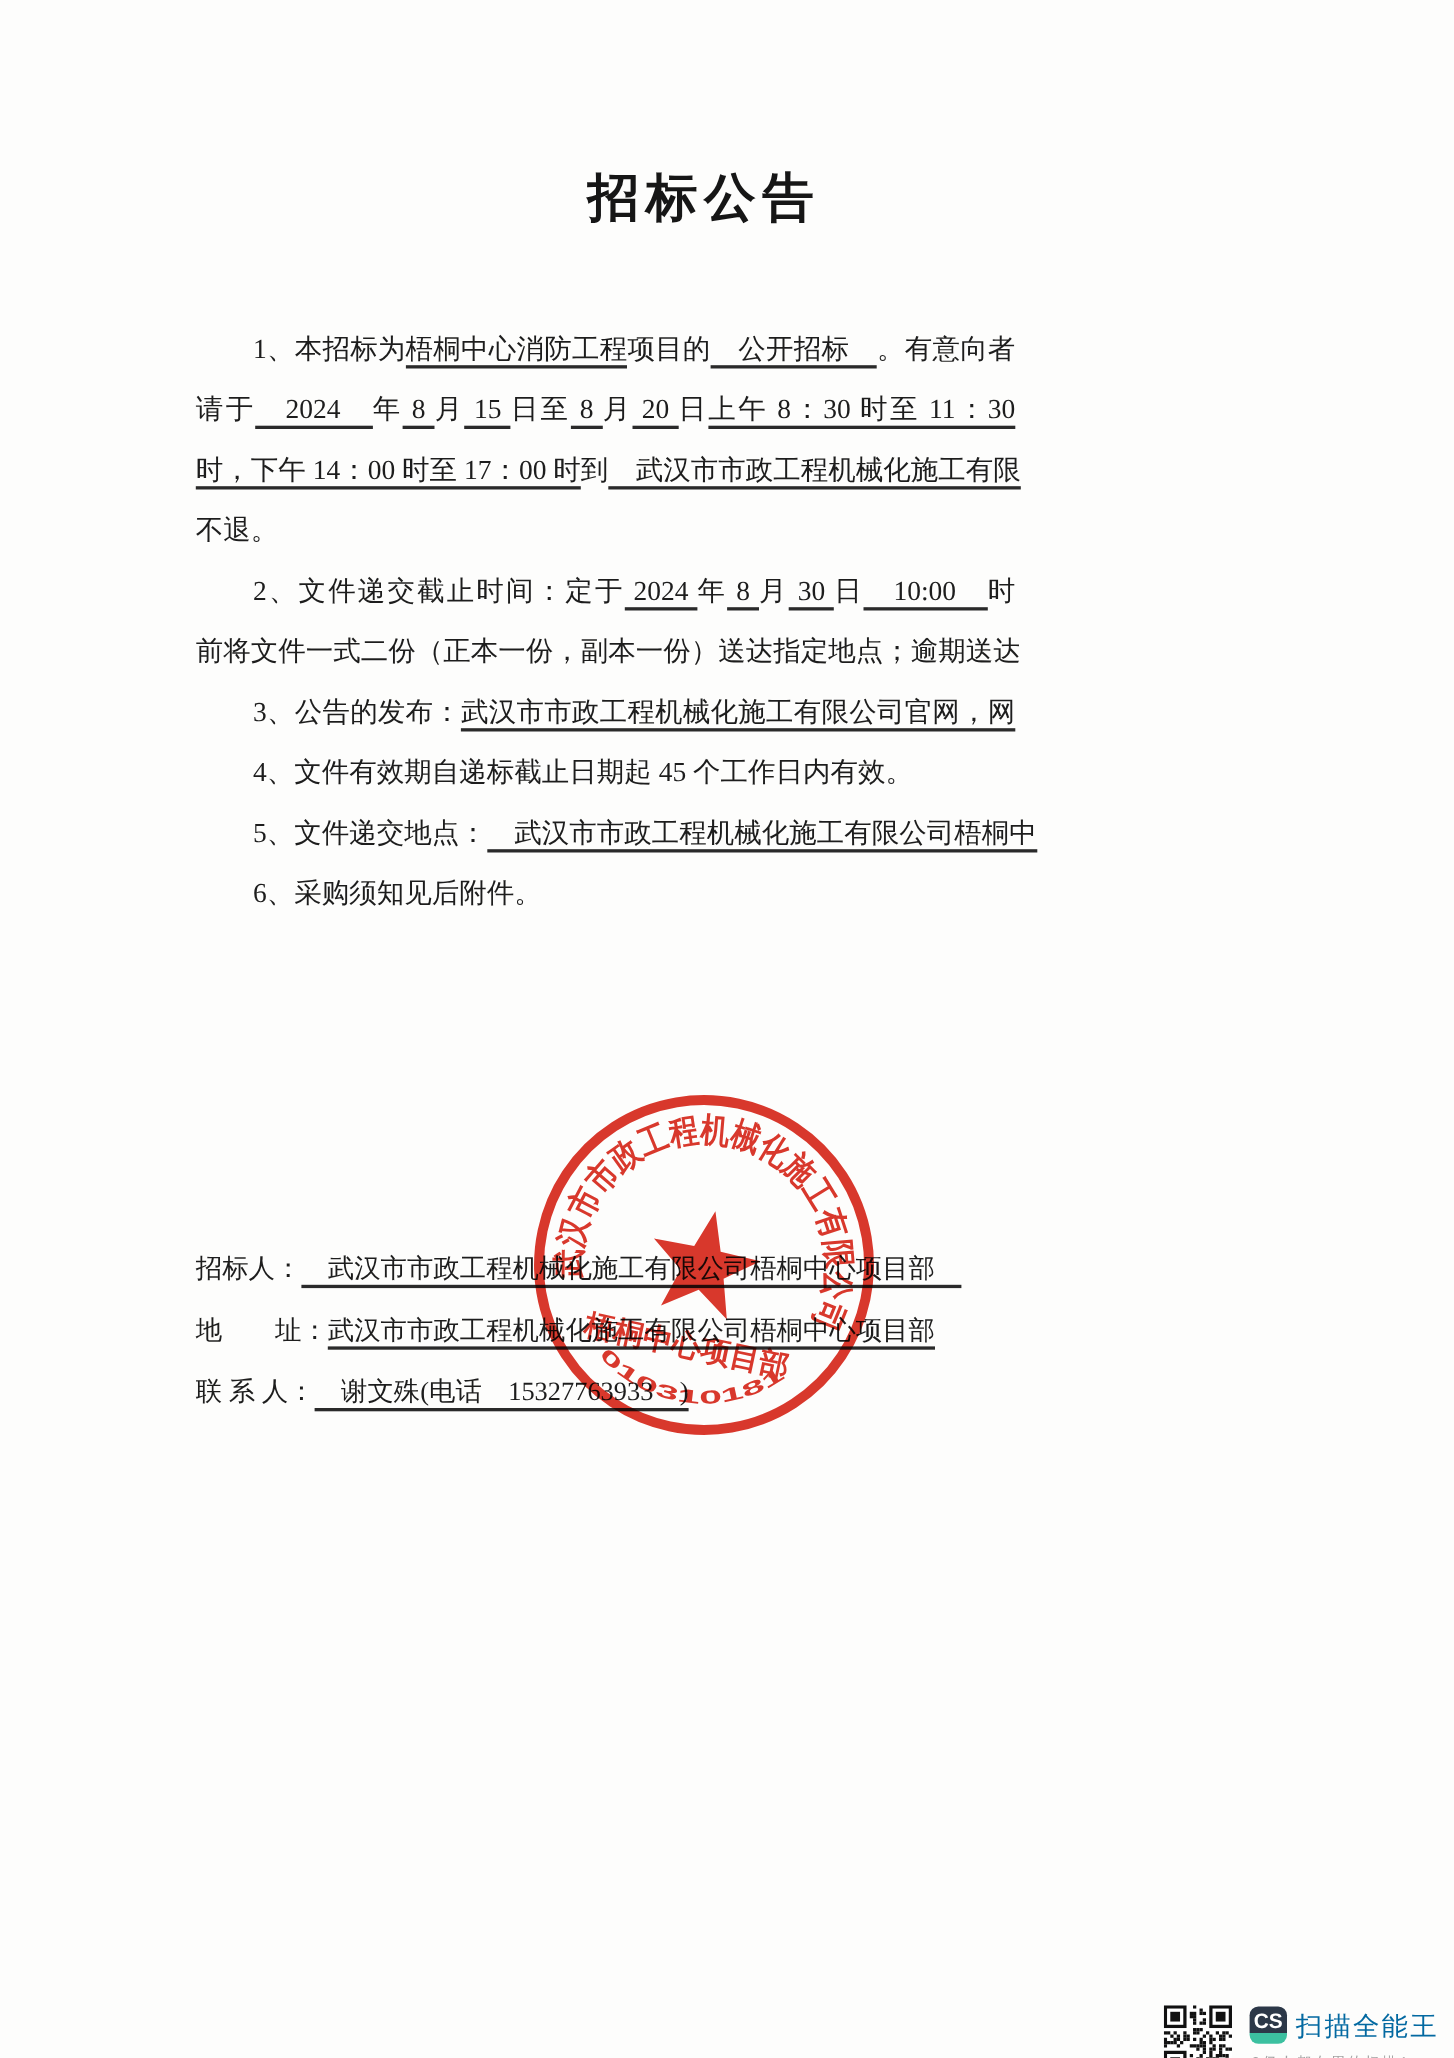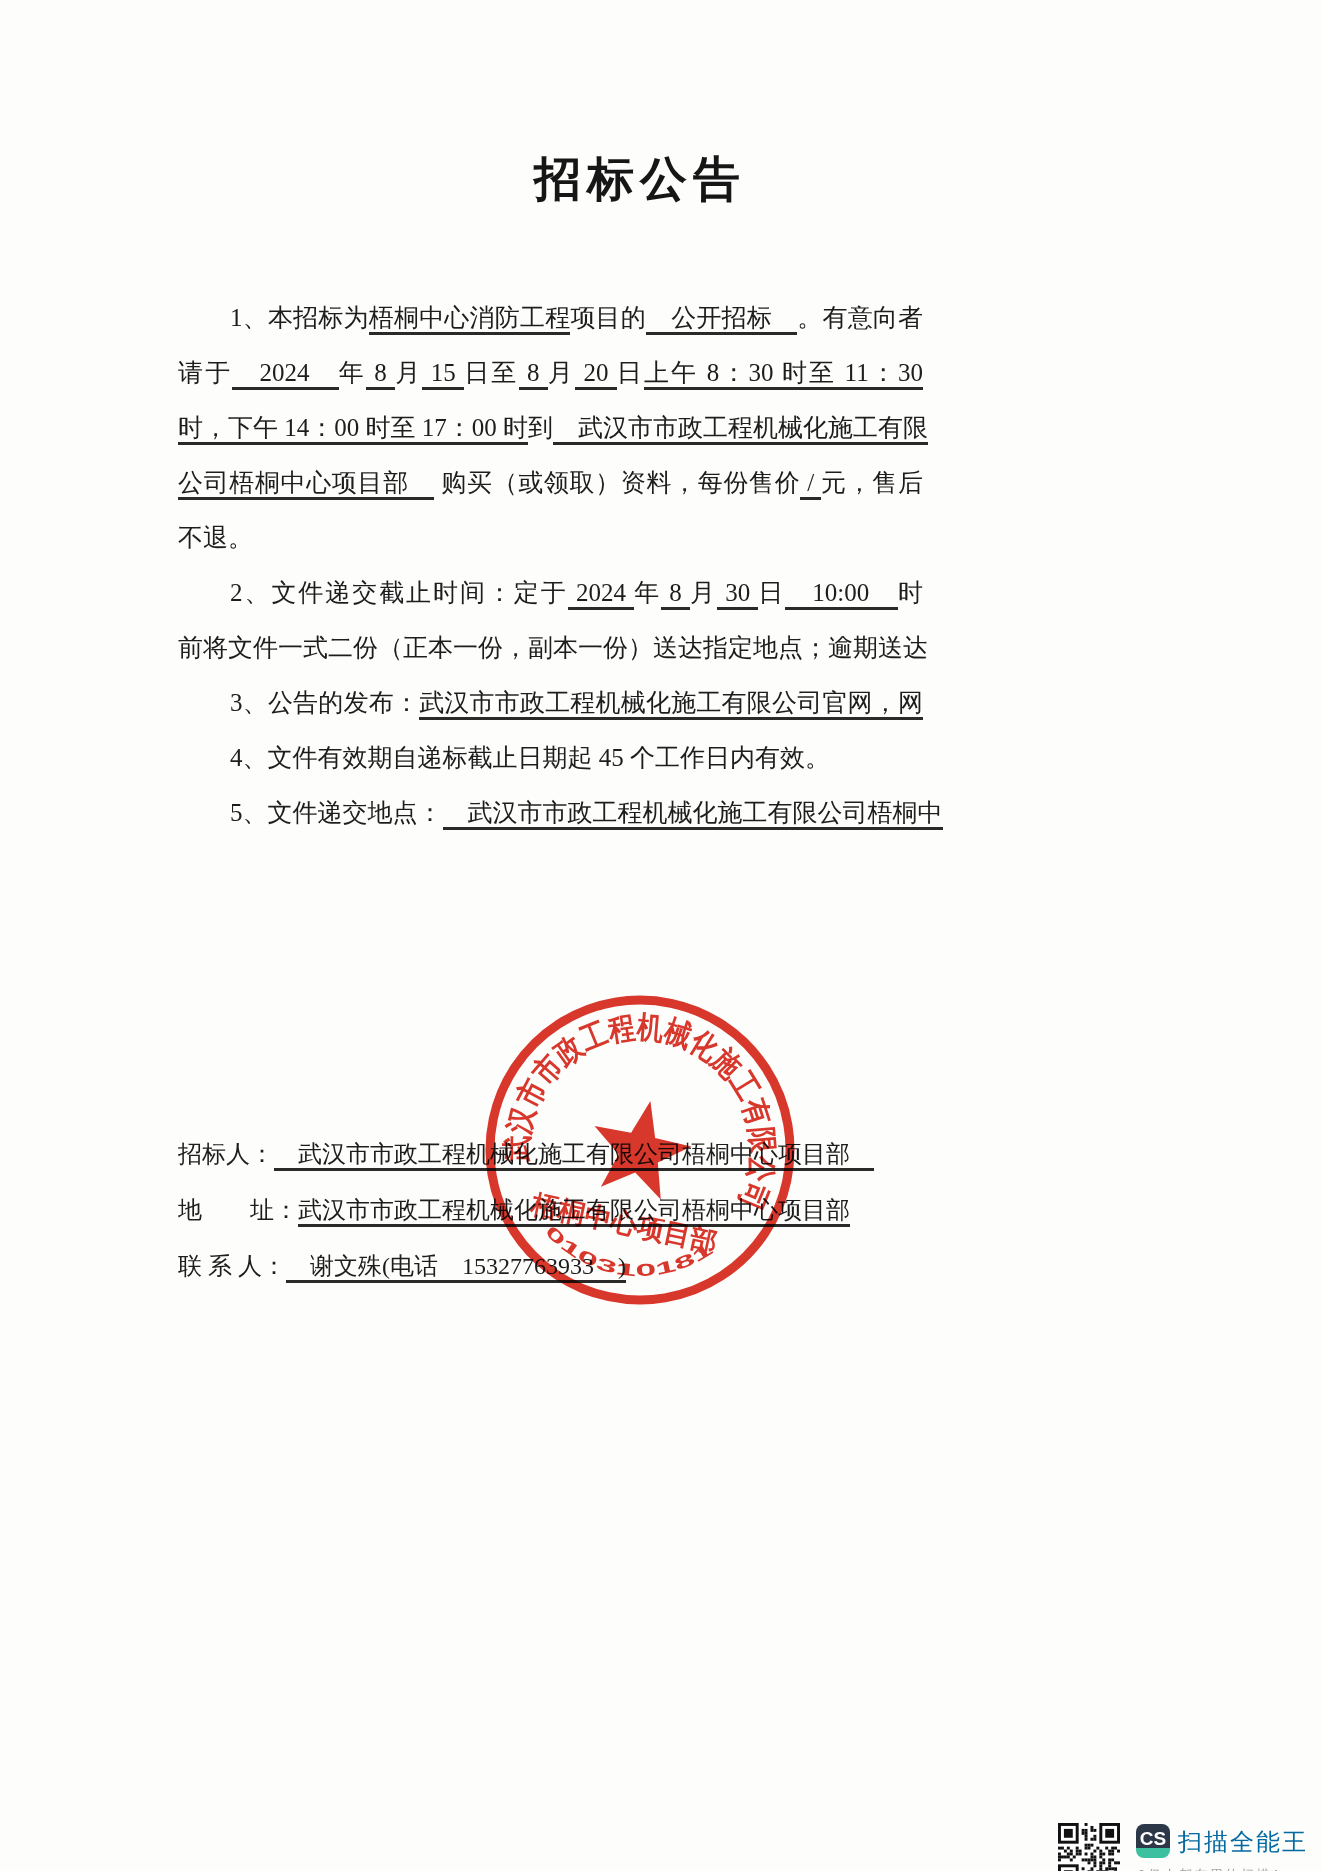--- a/index.html
+++ b/index.html
@@ -31,27 +31,27 @@
 <body>
 
 <div class="page">
 
   <div class="title">招标公告</div>
 
   <div class="doc-body" id="doc-lines">
       <div class="line indent fill"><span>1、本招标为</span><span class="u">梧桐中心消防工程</span><span>项目的</span><span class="u">　公开招标　</span><span>。有意向者</span></div>
       <div class="line fill"><span>请于</span><span class="u">　2024　</span><span>年</span><span class="u"> 8 </span><span>月</span><span class="u"> 15 </span><span>日至</span><span class="u"> 8 </span><span>月</span><span class="u"> 20 </span><span>日</span><span class="u">上午 8：30 时至 11：30</span></div>
       <div class="line fill"><span class="u">时，下午 14：00 时至 17：00 时</span><span>到</span><span class="u">　武汉市市政工程机械化施工有限</span></div>
-      <div class="line fill"><span class="u">公司梧桐中心项目部　</span><span> 购买（或领取）资料，每份售价</span><span class="u"> / </span><span>元，售后</span></div>
       <div class="line"><span>不退。</span></div>
       <div class="line indent fill"><span>2、文件递交截止时间：定于</span><span class="u"> 2024 </span><span>年</span><span class="u"> 8 </span><span>月</span><span class="u"> 30 </span><span>日</span><span class="u">　10:00　</span><span>时</span></div>
       <div class="line fill"><span>前将文件一式二份（正本一份，副本一份）送达指定地点；逾期送达</span></div>
       <div class="line indent fill"><span>3、公告的发布：</span><span class="u">武汉市市政工程机械化施工有限公司官网，网</span></div>
       <div class="line indent"><span>4、文件有效期自递标截止日期起 45 个工作日内有效。</span></div>
       <div class="line indent fill"><span>5、文件递交地点：</span><span class="u">　武汉市市政工程机械化施工有限公司梧桐中</span></div>
+      <div class="line indent"><span>6、采购须知见后附件。</span></div>
     </div>
 
   <div class="doc-contacts" id="contact-lines">
       <div class="line"><span>招标人：</span><span class="u">　武汉市市政工程机械化施工有限公司梧桐中心项目部　</span></div>
       <div class="line"><span>地　　址：</span><span class="u">武汉市市政工程机械化施工有限公司梧桐中心项目部</span></div>
       <div class="line"><span>联 系 人：</span><span class="u">　谢文殊(电话　15327763933　)</span></div>
     </div>
 
   <svg class="stamp" viewBox="0 0 340 340">
     <g transform="rotate(12 170 170)" fill="none">

